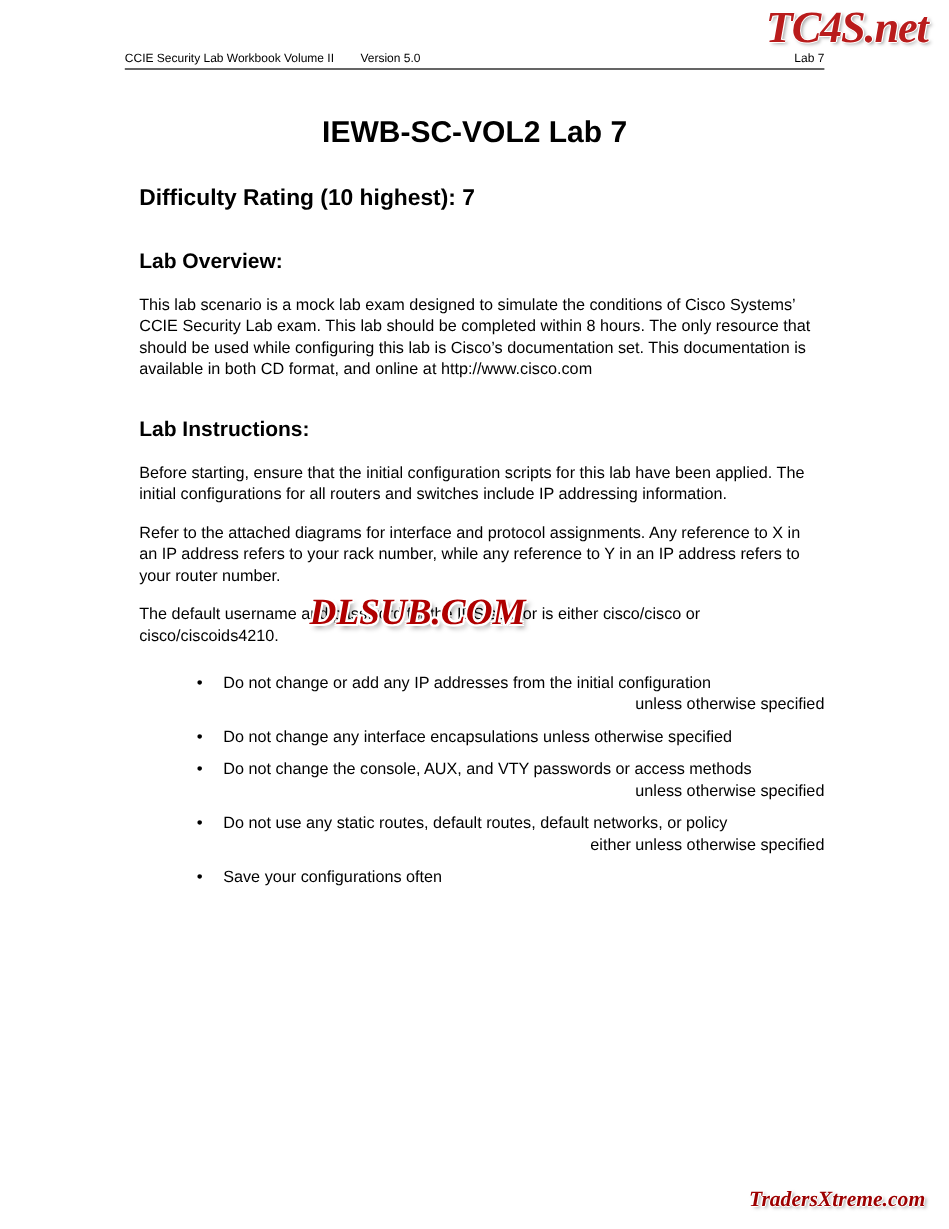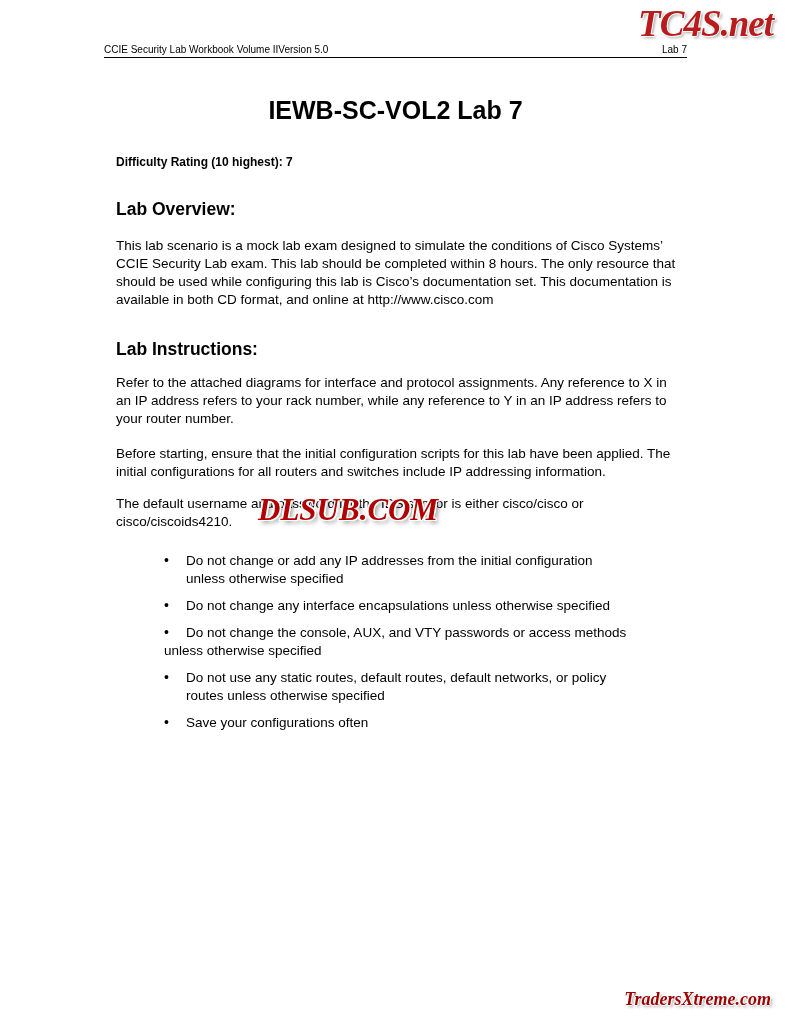--- a/index.html
+++ b/index.html
@@ -42,21 +42,21 @@
     top: 44px;
     left: 104px;
     width: 583px;
     border-bottom: 1px solid #000000;
     padding-bottom: 2px;
     font-size: 10px;
     display: flex;
     align-items: baseline;
   }
   .page-header .hdr-left { white-space: nowrap; }
-  .page-header .hdr-ver  { white-space: nowrap; }
+  .page-header .hdr-ver  { white-space: nowrap; margin-left: 22px; }
   .page-header .hdr-right {
     margin-left: auto;
     white-space: nowrap;
     padding-left: 15px;
   }
 
   
   .content {
     position: absolute;
     top: 86px;
@@ -66,21 +66,21 @@
 
   h1.doc-title {
     font-size: 25px;
     font-weight: bold;
     text-align: center;
     margin: 10px 0 0 0;
     letter-spacing: 0px;
   }
 
   h2.rating {
-    font-size: 12px;
+    font-size: 19px;
     font-weight: bold;
     margin: 30px 0 0 12px;
   }
 
   h2.section {
     font-size: 17.5px;
     font-weight: bold;
     margin: 30px 0 0 12px;
   }
 
@@ -106,20 +106,21 @@
   }
   ul.dos li .bullet {
     position: absolute;
     left: 0;
     top: -1px;
     font-size: 14px;
   }
   ul.dos li .cont {
     display: block;
     margin-left: 0;
+    text-align: right;
   }
   ul.dos li .cont.outdent { margin-left: -22px; }
 
   
   .wm-center {
     position: absolute;
     top: 492px;
     left: 258px;
     font-family: "Liberation Serif", serif;
     font-size: 31px;
@@ -174,22 +175,22 @@
 <div class="content">
 
   <h1 class="doc-title">IEWB-SC-VOL2 Lab 7</h1>
 
   <h2 class="rating">Difficulty Rating (10 highest): 7</h2>
 
   <h2 class="section">Lab Overview:</h2>
   <p class="body">This lab scenario is a mock lab exam designed to simulate the conditions of Cisco Systems’ CCIE Security Lab exam.  This lab should be completed within 8 hours.  The only resource that should be used while configuring this lab is Cisco’s documentation set.  This documentation is available in both CD format, and online at http://www.cisco.com</p>
 
   <h2 class="section">Lab Instructions:</h2>
+  <p class="body">Before starting, ensure that the initial configuration scripts for this lab have been applied.  The initial configurations for all routers and switches include IP addressing information.</p>
   <p class="body tight">Refer to the attached diagrams for interface and protocol assignments.  Any reference to X in an IP address refers to your rack number, while any reference to Y in an IP address refers to your router number.</p>
-  <p class="body">Before starting, ensure that the initial configuration scripts for this lab have been applied.  The initial configurations for all routers and switches include IP addressing information.</p>
   <p class="body tight">The default username and password for the IDS sensor is either cisco/cisco or cisco/ciscoids4210.</p>
 
 
   <ul class="dos">
     <li>
       <span class="bullet">•</span>
       <span class="txt">Do not change or add any IP addresses from the initial configuration</span>
       <span class="cont">unless otherwise specified</span>
     </li>
     <li>
@@ -197,21 +198,21 @@
       <span class="txt">Do not change any interface encapsulations unless otherwise specified</span>
     </li>
     <li>
       <span class="bullet">•</span>
       <span class="txt">Do not change the console, AUX, and VTY passwords or access methods</span>
       <span class="cont outdent">unless otherwise specified</span>
     </li>
     <li>
       <span class="bullet">•</span>
       <span class="txt">Do not use any static routes, default routes, default networks, or policy</span>
-      <span class="cont">routes unless otherwise specified</span>
+      <span class="cont">either unless otherwise specified</span>
     </li>
     <li>
       <span class="bullet">•</span>
       <span class="txt">Save your configurations often</span>
     </li>
   </ul>
 
 </div>
 
 <div class="wm-center">DLSUB.COM</div>

